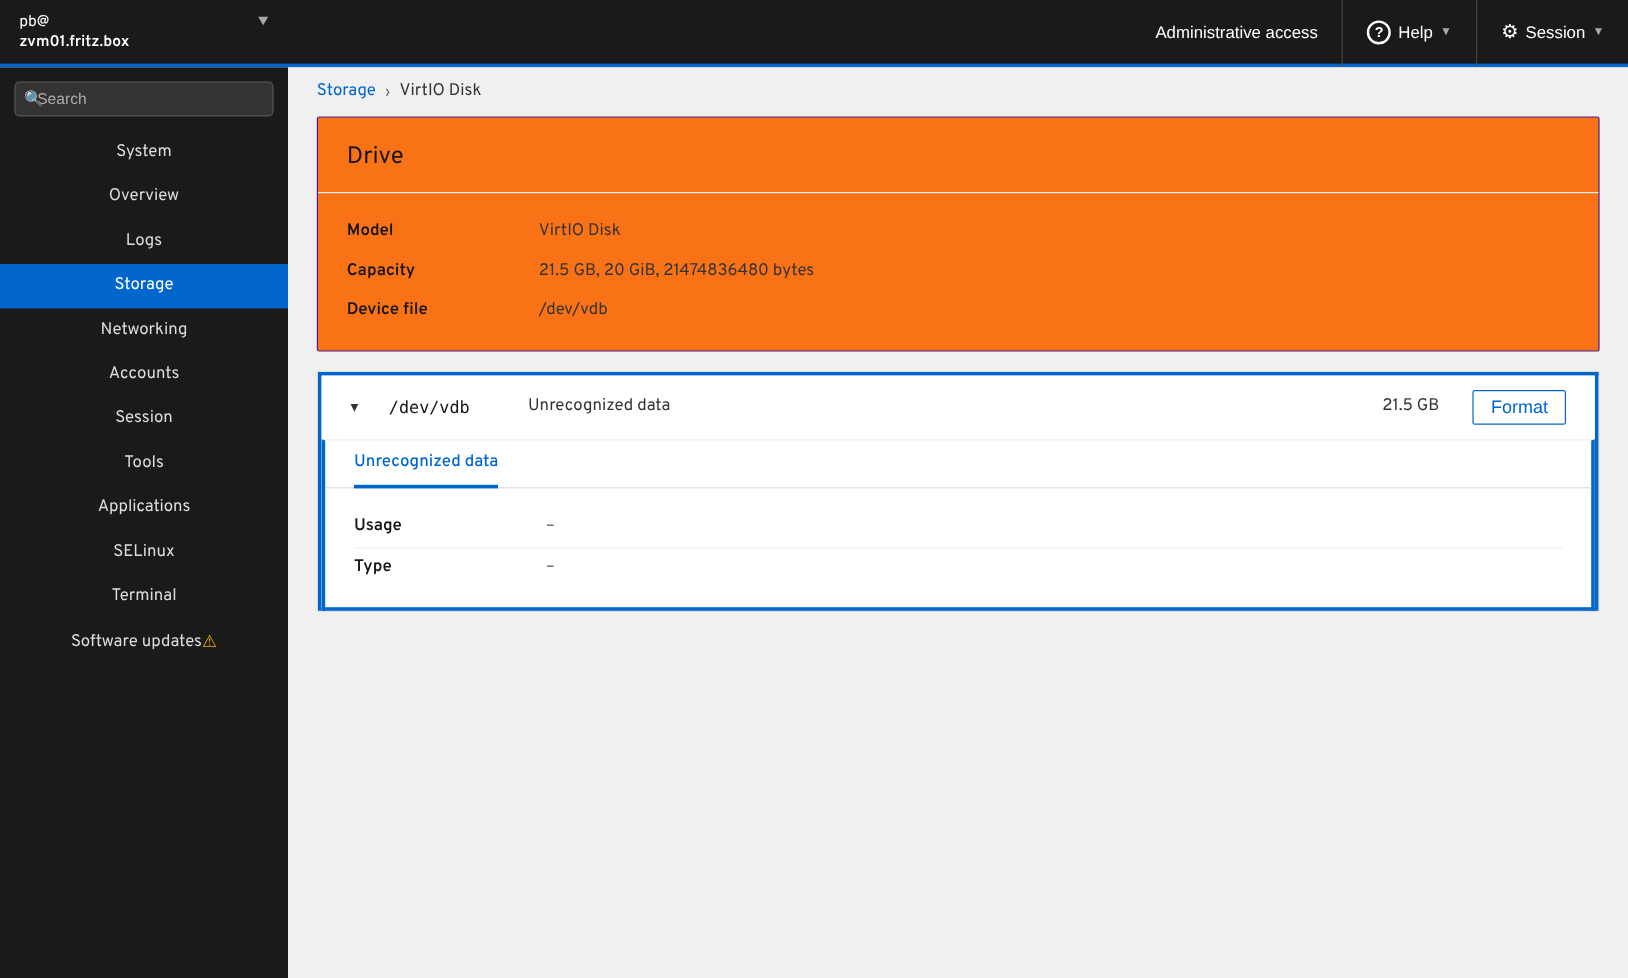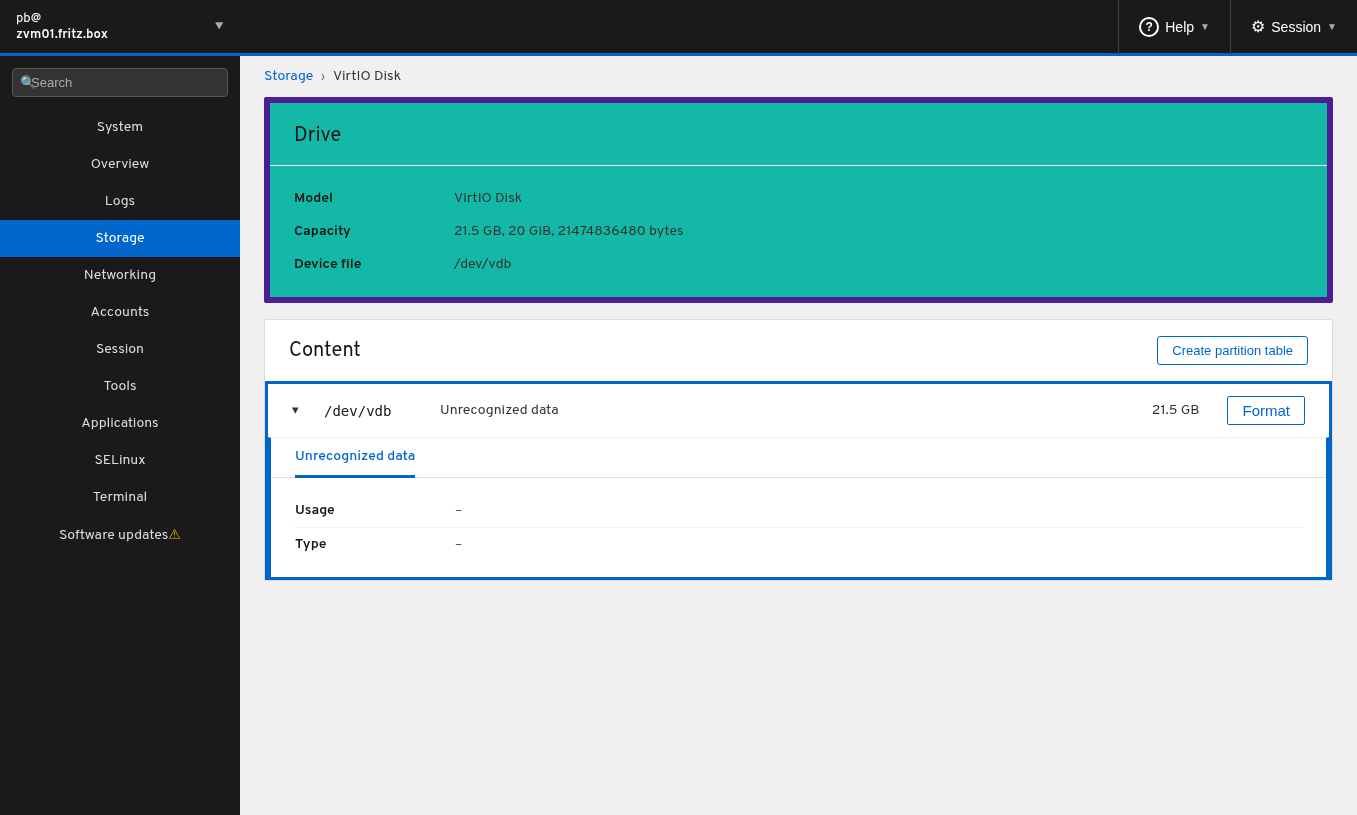--- a/index.html
+++ b/index.html
@@ -11,21 +11,20 @@
       color: #fff;
       display: flex;
       align-items: center;
       height: 56px;
       flex-shrink: 0;
       border-bottom: 3px solid #0066cc;
     }
     .topbar-brand {
       width: 240px;
       display: flex;
-      align-items: center;
       padding: 0 16px;
       gap: 8px;
       cursor: pointer;
     }
     .topbar-brand-text { flex: 1; }
     .topbar-brand-text .username { font-size: 13px; color: #fff; }
     .topbar-brand-text .hostname { font-size: 13px; color: #fff; font-weight: 600; }
     .topbar-brand-chevron { color: #aaa; font-size: 12px; }
     .topbar-spacer { flex: 1; }
     .topbar-actions { display: flex; align-items: center; gap: 0; }
@@ -121,22 +120,22 @@
     }
     .breadcrumb a {
       color: #0066cc;
       text-decoration: none;
     }
     .breadcrumb-sep { color: #666; font-size: 12px; }
     .breadcrumb-current { color: #333; }
 
     
     .card {
-      background: #14b8a6;
-      border: 6px solid #4c1d95;
+      background: #f97316;
+      border: 1px solid #4c1d95;
       border-radius: 2px;
       margin: 0 24px 16px;
     }
     .card-header {
       padding: 20px 24px 16px;
       border-bottom: 1px solid #eee;
     }
     .card-header h2 {
       font-size: 20px;
       font-weight: 400;
@@ -288,20 +287,23 @@
 <div class="topbar">
   <div class="topbar-brand">
     <div class="topbar-brand-text">
       <div class="username">pb@</div>
       <div class="hostname">zvm01.fritz.box</div>
     </div>
     <div class="topbar-brand-chevron">▼</div>
   </div>
   <div class="topbar-spacer"></div>
   <div class="topbar-actions">
+    <button class="topbar-btn">
+      <span>Administrative access</span>
+    </button>
     <div class="topbar-divider"></div>
     <button class="topbar-btn">
       <span style="font-size:16px; border:2px solid #fff; border-radius:50%; width:20px; height:20px; display:flex; align-items:center; justify-content:center; font-weight:700; font-size:12px;">?</span>
       <span>Help</span>
       <span class="chevron">▼</span>
     </button>
     <div class="topbar-divider"></div>
     <button class="topbar-btn">
       <span style="font-size:16px;">⚙</span>
       <span>Session</span>
@@ -387,24 +389,20 @@
               <tr>
                 <td>Device file</td>
                 <td>/dev/vdb</td>
               </tr>
             </tbody>
         </table>
       </div>
     </div>
 
     <div class="content-card">
-      <div class="content-card-header">
-        <h2>Content</h2>
-        <button class="btn-outline">Create partition table</button>
-      </div>
 
       <div class="disk-row">
         <div class="disk-row-header">
           <span class="disk-row-chevron">▾</span>
           <span class="disk-row-name">/dev/vdb</span>
           <span class="disk-row-desc">Unrecognized data</span>
           <span class="disk-row-size">21.5 GB</span>
           <button class="btn-format">Format</button>
         </div>
 

